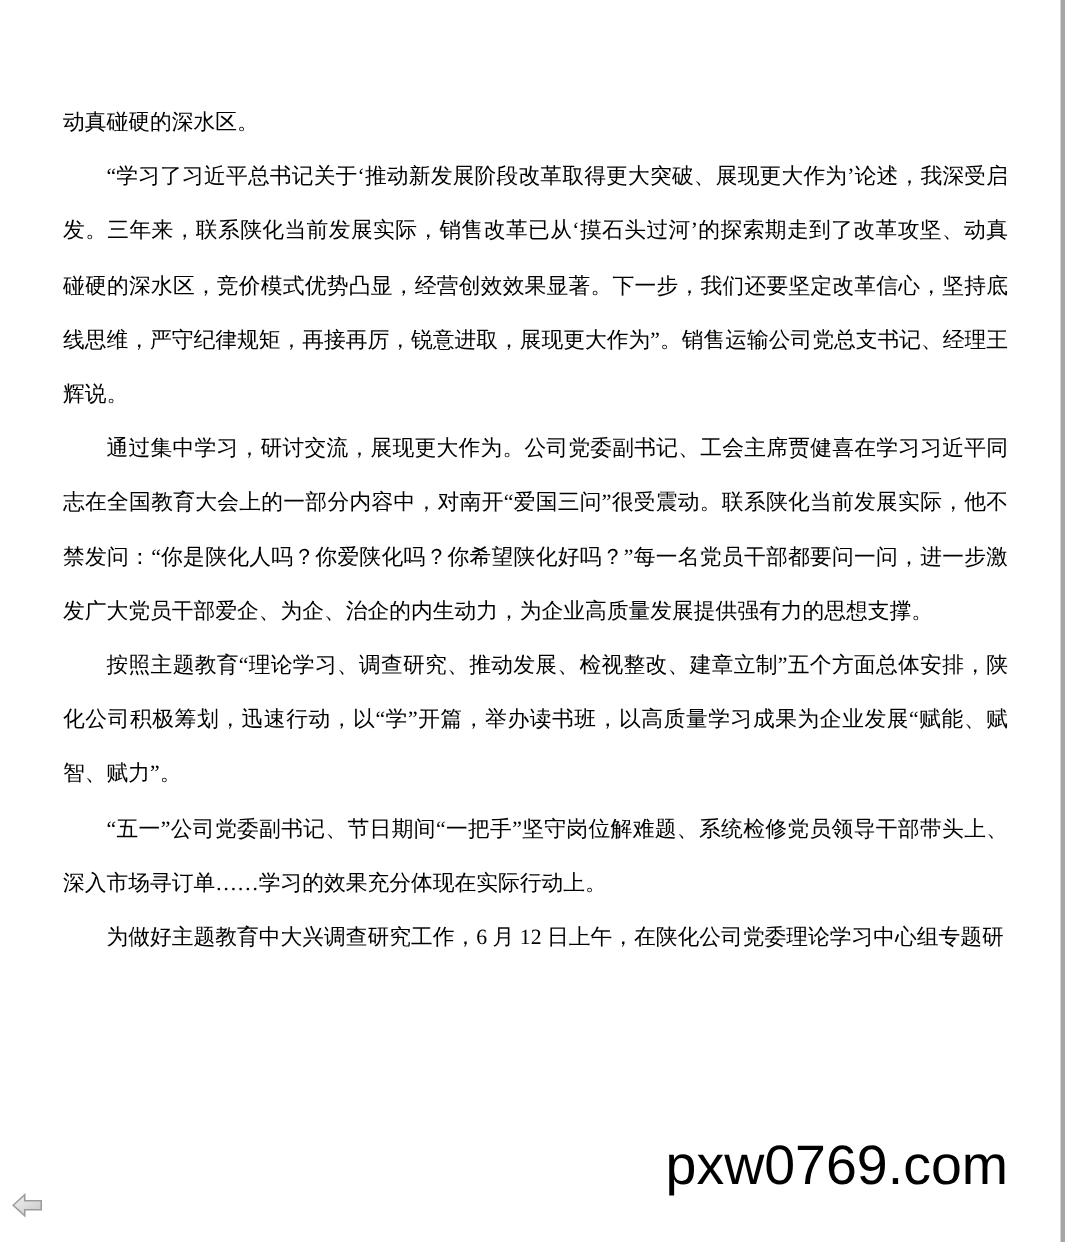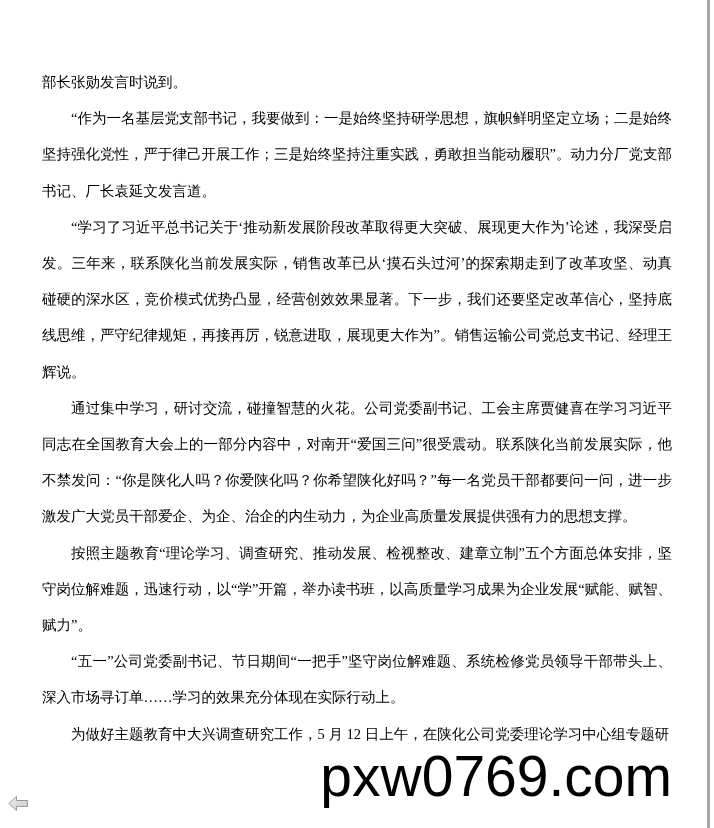--- a/index.html
+++ b/index.html
@@ -42,47 +42,46 @@
   }
   .para.no-indent {
     text-indent: 0;
   }
   .watermark {
     position: absolute;
     top: 748px;
     right: 42px;
     color: #000000;
     font-family: "Liberation Sans", "DejaVu Sans", sans-serif;
-    font-size: 57px;
+    font-size: 37px;
     line-height: 57px;
     white-space: nowrap;
   }
   .back-arrow {
     position: absolute;
     left: 8px;
     top: 795px;
     width: 21px;
     height: 17px;
     cursor: pointer;
   }
   .back-arrow svg { display: block; }
 </style>
 </head>
 <body>
 
 <div class="page">
 
   <div class="doc-body">
-    <p class="para no-indent">部长张勋发言时说到。</p>
-    <p class="para">“作为一名基层党支部书记，我要做到：一是始终坚持研学思想，旗帜鲜明坚定立场；二是始终坚持强化党性，严于律己开展工作；三是始终坚持注重实践，勇敢担当能动履职”。动力分厂党支部书记、厂长袁延文发言道。</p>
+    <p class="para no-indent">动真碰硬的深水区。</p>
     <p class="para">“学习了习近平总书记关于‘推动新发展阶段改革取得更大突破、展现更大作为’论述，我深受启发。三年来，联系陕化当前发展实际，销售改革已从‘摸石头过河’的探索期走到了改革攻坚、动真碰硬的深水区，竞价模式优势凸显，经营创效效果显著。下一步，我们还要坚定改革信心，坚持底线思维，严守纪律规矩，再接再厉，锐意进取，展现更大作为”。销售运输公司党总支书记、经理王辉说。</p>
-    <p class="para">通过集中学习，研讨交流，碰撞智慧的火花。公司党委副书记、工会主席贾健喜在学习习近平同志在全国教育大会上的一部分内容中，对南开“爱国三问”很受震动。联系陕化当前发展实际，他不禁发问：“你是陕化人吗？你爱陕化吗？你希望陕化好吗？”每一名党员干部都要问一问，进一步激发广大党员干部爱企、为企、治企的内生动力，为企业高质量发展提供强有力的思想支撑。</p>
-    <p class="para">按照主题教育“理论学习、调查研究、推动发展、检视整改、建章立制”五个方面总体安排，坚守岗位解难题，迅速行动，以“学”开篇，举办读书班，以高质量学习成果为企业发展“赋能、赋智、赋力”。</p>
+    <p class="para">通过集中学习，研讨交流，展现更大作为。公司党委副书记、工会主席贾健喜在学习习近平同志在全国教育大会上的一部分内容中，对南开“爱国三问”很受震动。联系陕化当前发展实际，他不禁发问：“你是陕化人吗？你爱陕化吗？你希望陕化好吗？”每一名党员干部都要问一问，进一步激发广大党员干部爱企、为企、治企的内生动力，为企业高质量发展提供强有力的思想支撑。</p>
+    <p class="para">按照主题教育“理论学习、调查研究、推动发展、检视整改、建章立制”五个方面总体安排，陕化公司积极筹划，迅速行动，以“学”开篇，举办读书班，以高质量学习成果为企业发展“赋能、赋智、赋力”。</p>
     <p class="para">“五一”公司党委副书记、节日期间“一把手”坚守岗位解难题、系统检修党员领导干部带头上、深入市场寻订单……学习的效果充分体现在实际行动上。</p>
-    <p class="para">为做好主题教育中大兴调查研究工作，5 月 12 日上午，在陕化公司党委理论学习中心组专题研</p>
+    <p class="para">为做好主题教育中大兴调查研究工作，6 月 12 日上午，在陕化公司党委理论学习中心组专题研</p>
   </div>
 
   <div class="watermark">pxw0769.com</div>
 
   <div class="back-arrow" title="">
     <svg width="21" height="17" viewBox="0 0 21 17" xmlns="http://www.w3.org/2000/svg">
       <defs>
         <linearGradient id="arrowGrad" x1="0" y1="0" x2="1" y2="1">
           <stop offset="0" stop-color="#f2f2f2"></stop>
           <stop offset="1" stop-color="#c6c6c6"></stop>

